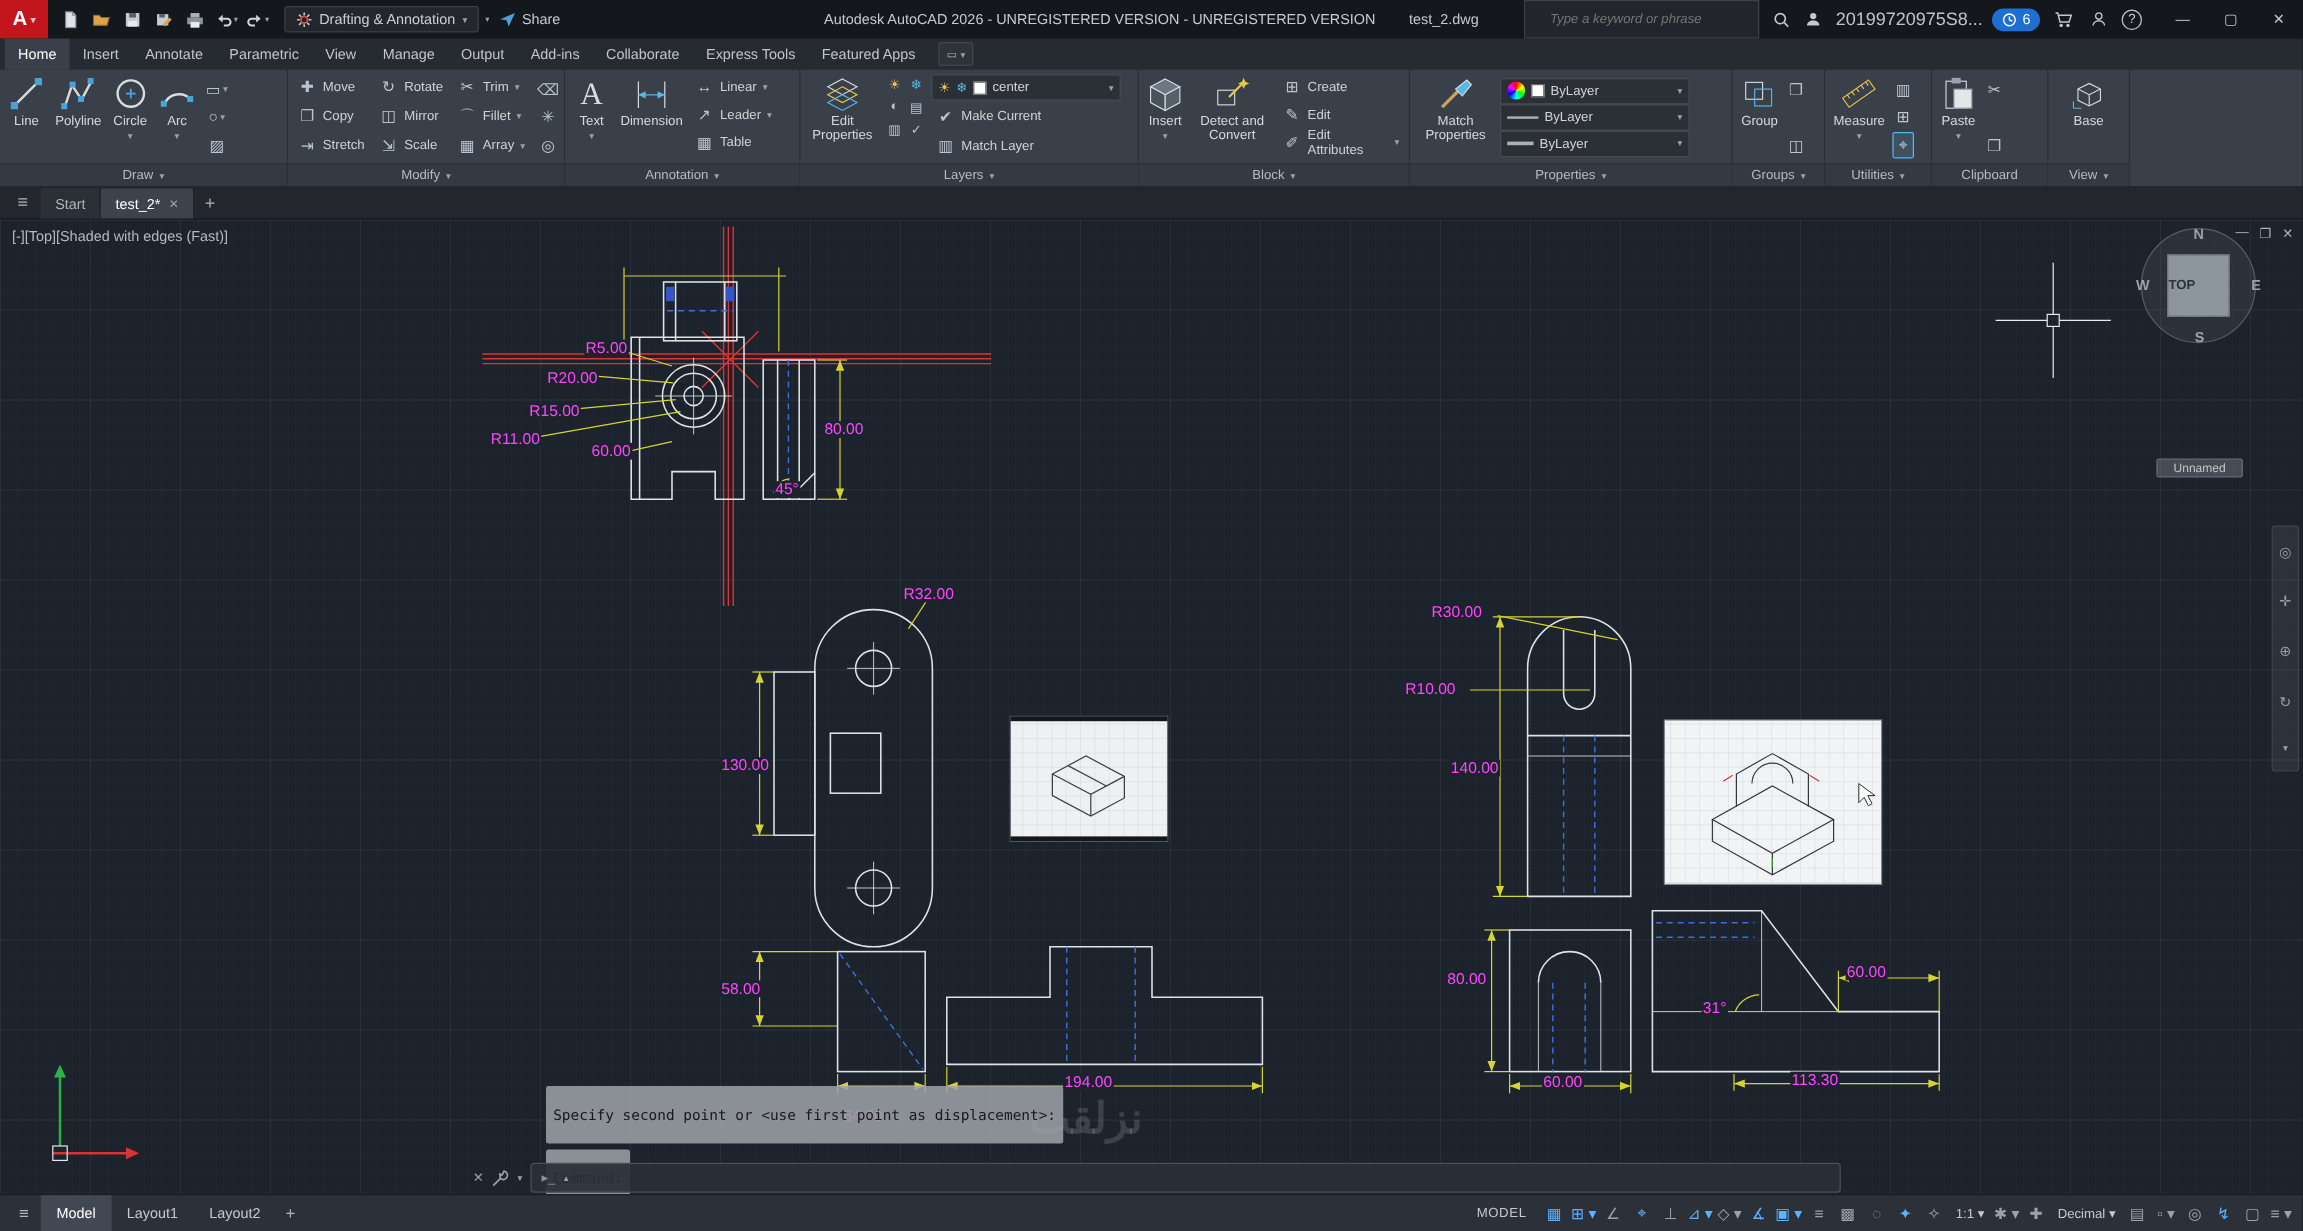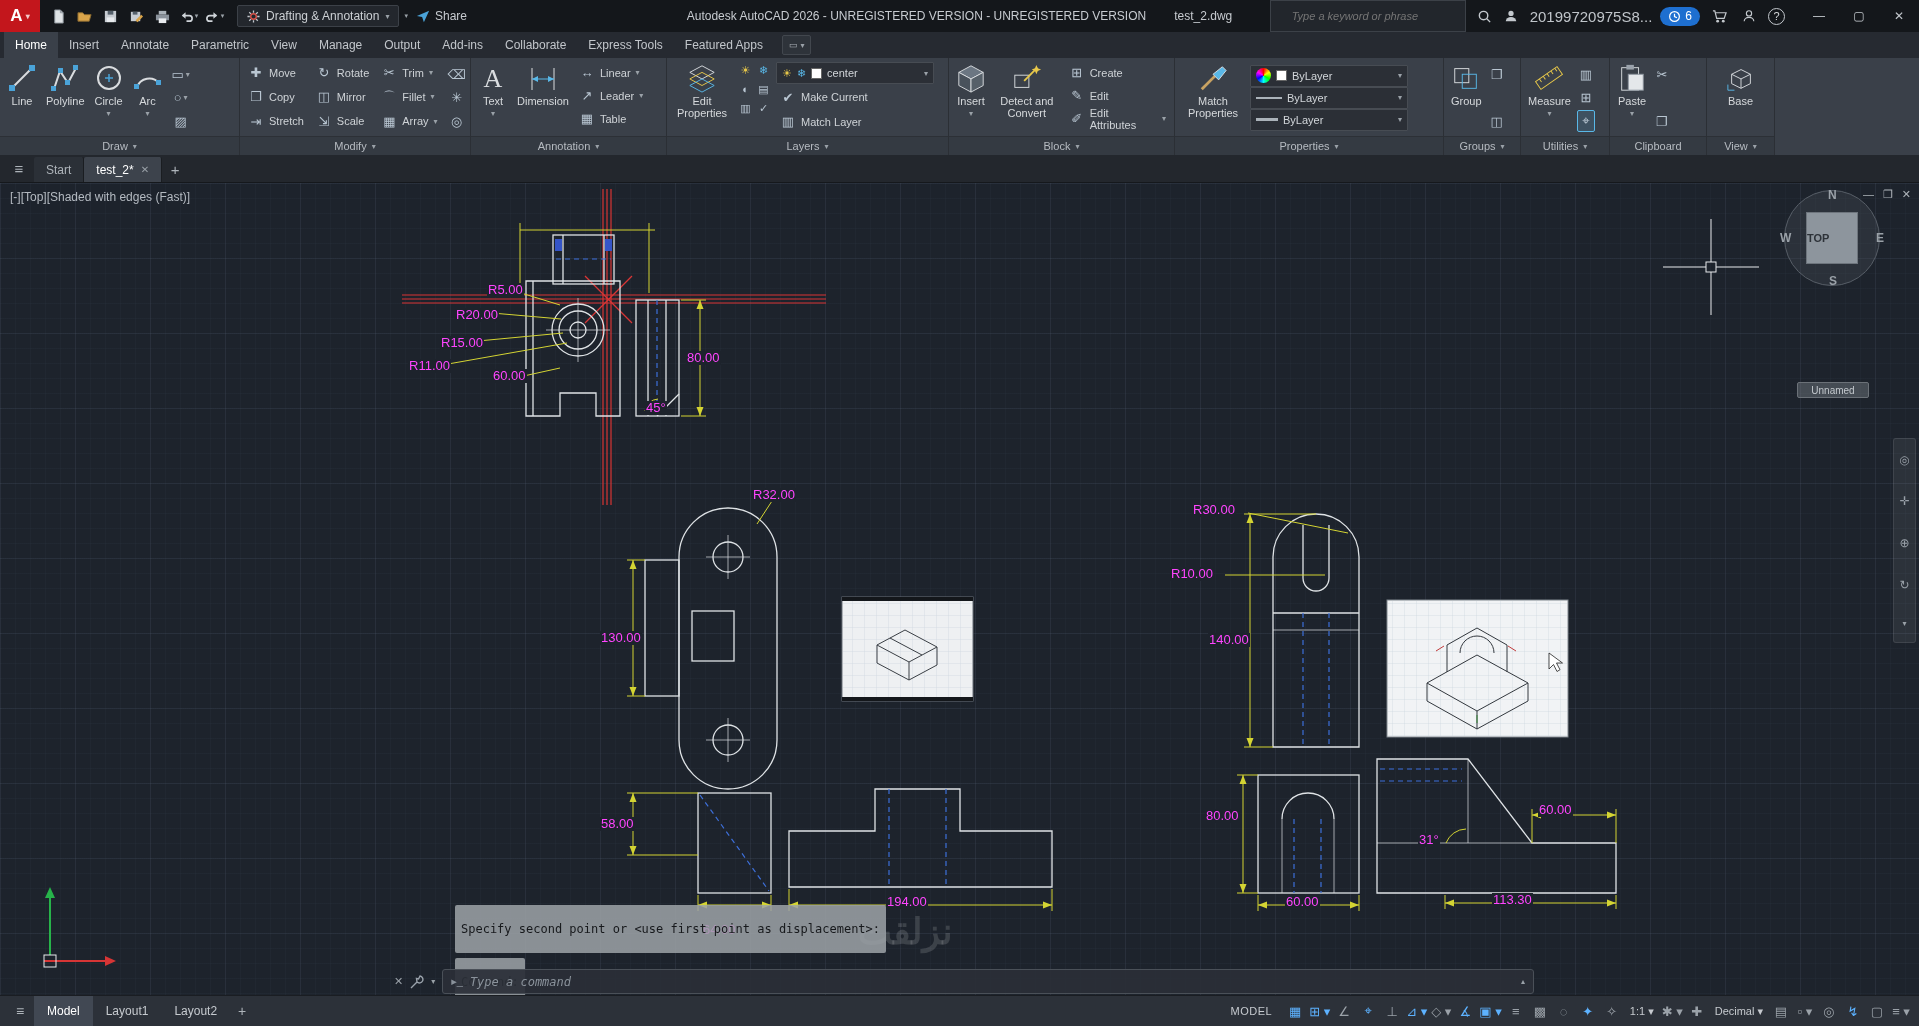--- a/index.html
+++ b/index.html
@@ -883,21 +883,20 @@
         <div class="cmd-line">Command:</div>
       </div>
     <div class="cmd-bar">
       <span class="cmd-x">✕</span>
       <svg viewBox="0 0 14 14" width="14" height="14">
           <path d="M1 13 L7 7 M7 7 A3.5 3.5 0 1 0 10 1 L8.5 4 L6.5 3.5 Z" stroke="#9aa2ab" fill="none" stroke-width="1.4"></path>
         </svg>
       <span class="caret">▾</span>
       <div class="cmd-input-box">
         <span class="cmd-prompt">▸_</span>
-        <input placeholder="Type a command" style="">
         <span class="caret">▴</span>
       </div>
     </div>
   </div>
 
   <div class="statusbar">
     <div class="sb-ham">≡</div>
     <div class="ltabs">
         <div class="ltab active">Model</div>
         <div class="ltab">Layout1</div>

